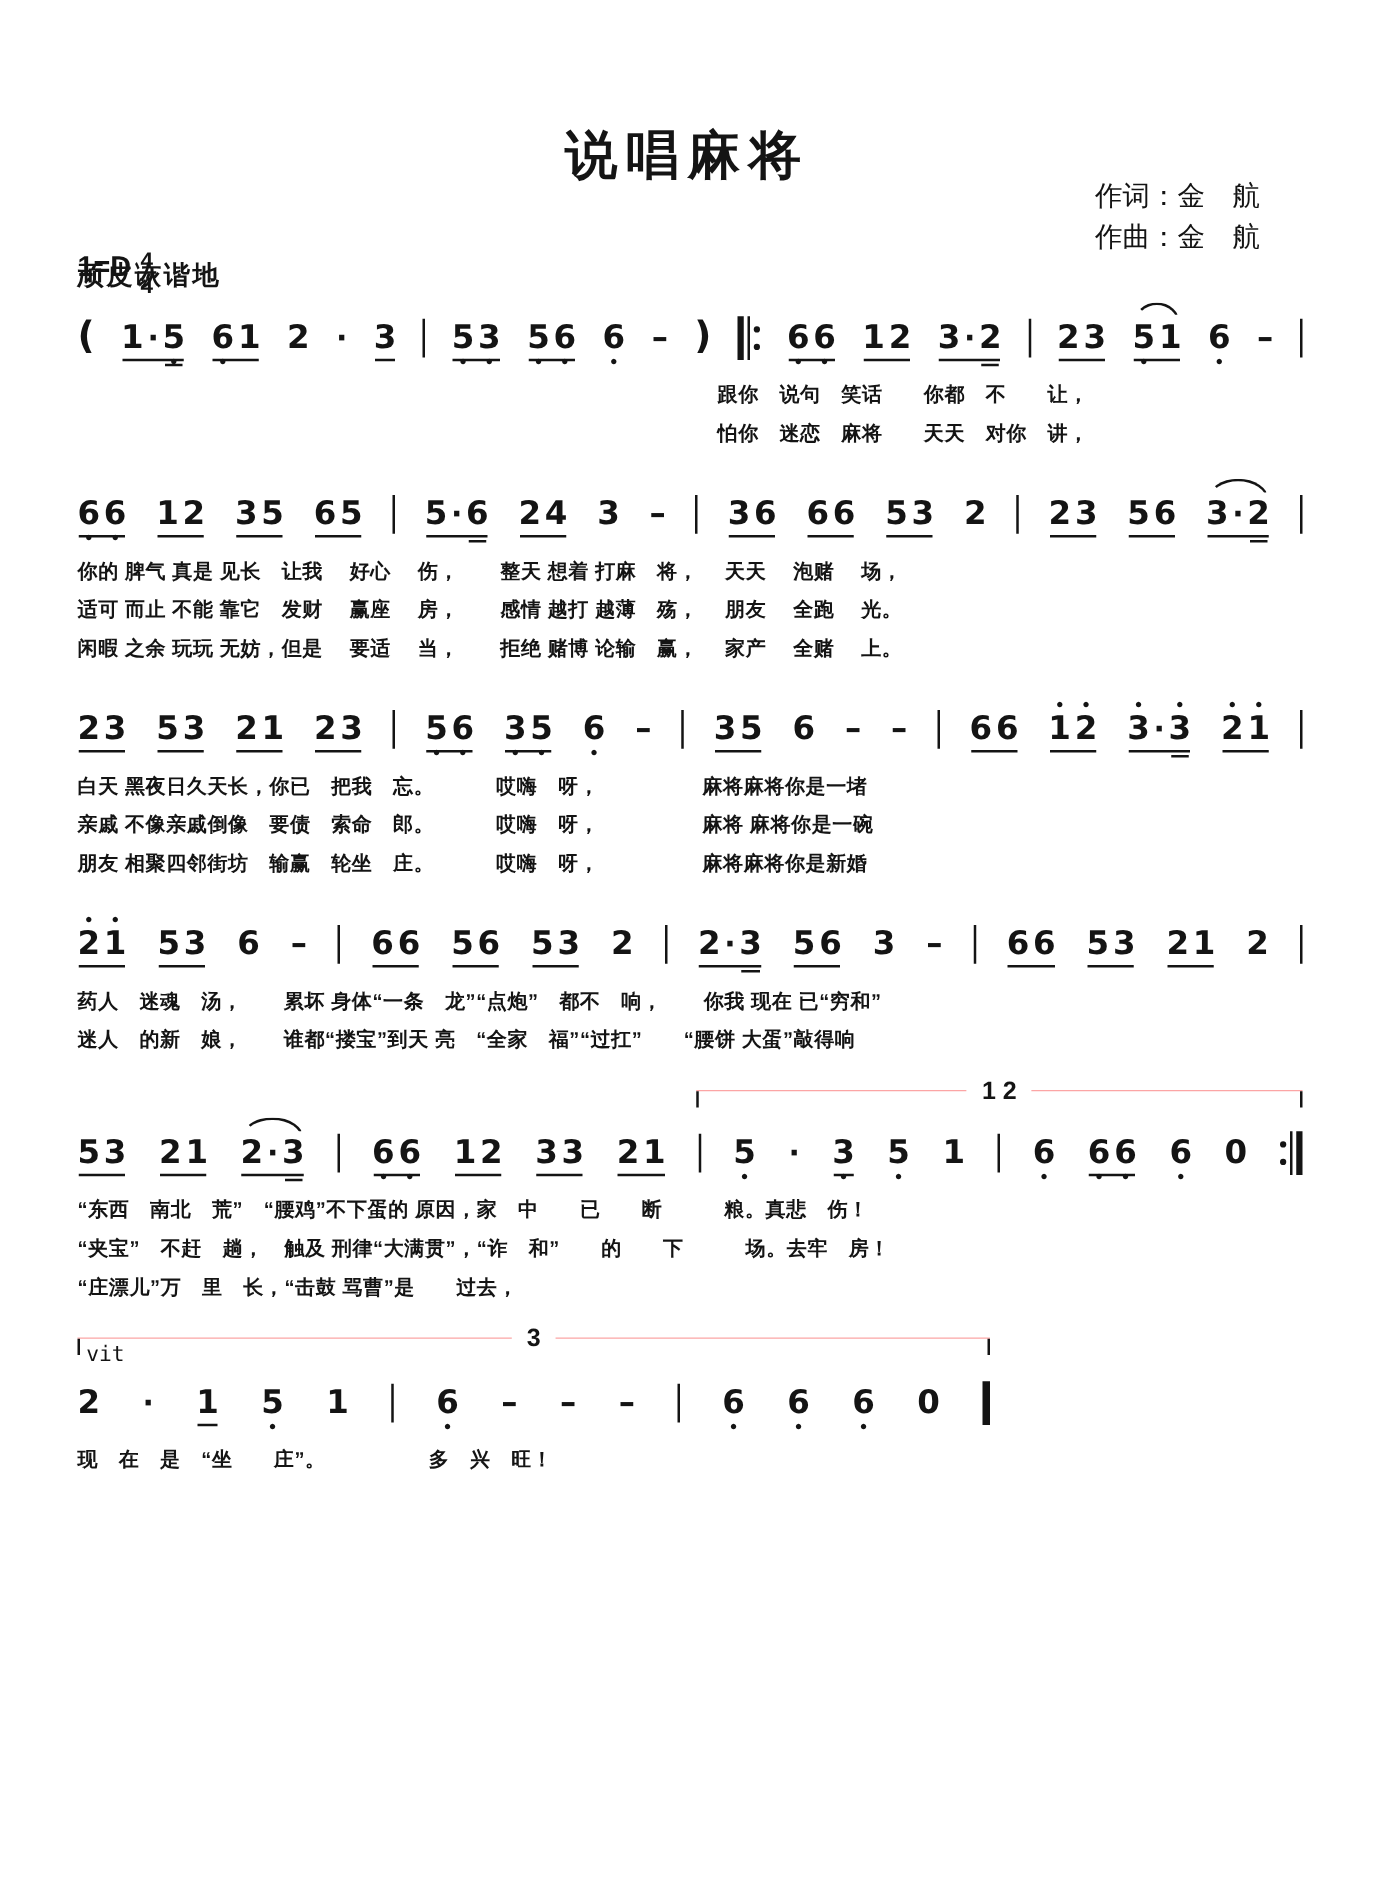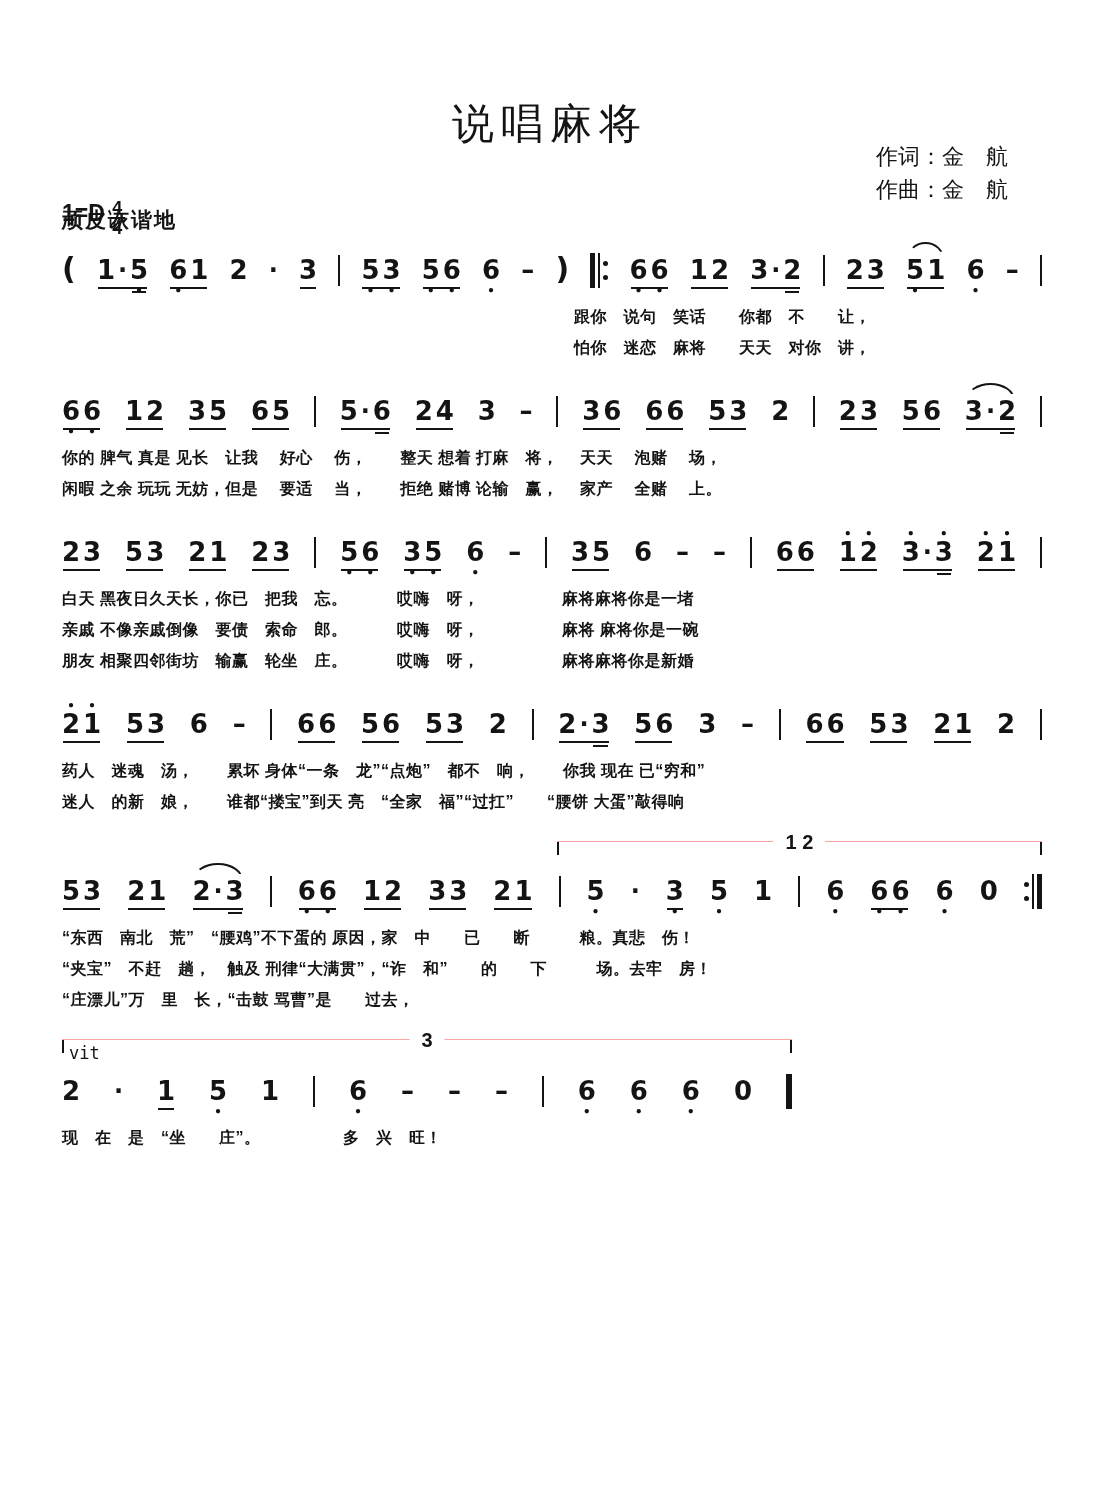--- a/index.html
+++ b/index.html
@@ -1,19 +1,19 @@
 <!DOCTYPE html>
 <html><head>
 <meta charset="utf-8">
 <style>
   html,body{margin:0;padding:0;background:#e8e8e8;}
   .page{width:1100px;height:1506px;background:#ffffff;position:relative;margin:0 auto;
         font-family:"Liberation Sans",sans-serif;color:#141414;overflow:hidden;}
   .title{position:absolute;top:96px;left:0;width:100%;text-align:center;
-         font-size:42px;font-weight:normal;letter-spacing:7px;}
+         font-size:42px;font-weight:bold;letter-spacing:7px;}
   .credits{position:absolute;top:140px;right:92px;font-size:22px;line-height:33px;
            text-align:right;font-family:"Liberation Serif",serif;}
   .keysig{position:absolute;top:152px;left:62px;font-size:23px;font-weight:bold;
           display:flex;align-items:flex-start;font-family:Liberation Sans, sans-serif;margin-top:48px;}
   .frac{display:inline-flex;flex-direction:column;align-items:center;margin-left:5px;}
   .frac i{font-style:normal;font-size:18px;font-weight:bold;line-height:16px;}
   .frac .fl{width:15px;height:2px;background:#141414;margin:1px 0;}
   .tempo{position:absolute;top:206px;left:62px;font-size:21px;font-weight:bold;letter-spacing:2px;}
   .score{position:absolute;top:246px;left:62px;width:980px;}
   .system{position:relative;margin-bottom:26px;}
@@ -446,20 +446,21 @@
                 <span class="oct hid">●</span>
                 <span class="dg">2</span>
                 <span class="oct hid">●</span>
                 <i class="su2"></i>
               </span>
             </span>
             <span class="bar"></span>
           </div>
         </div>
         <div class="lyr">你的 脾气 真是 见长　让我　 好心　 伤，　　整天 想着 打麻　将，　 天天　 泡赌　 场，</div>
+        <div class="lyr">适可 而止 不能 靠它　发财　 赢座　 房，　　感情 越打 越薄　殇，　 朋友　 全跑　 光。</div>
         <div class="lyr">闲暇 之余 玩玩 无妨，但是　 要适　 当，　　拒绝 赌博 论输　赢，　 家产　 全赌　 上。</div>
       </div>
       <div class="system">
         <div class="nwrap">
           <div class="nrow">
             <span class="grp">
               <i class="beam"></i>
               <span class="note">
                 <span class="oct hid">●</span>
                 <span class="dg">2</span>

